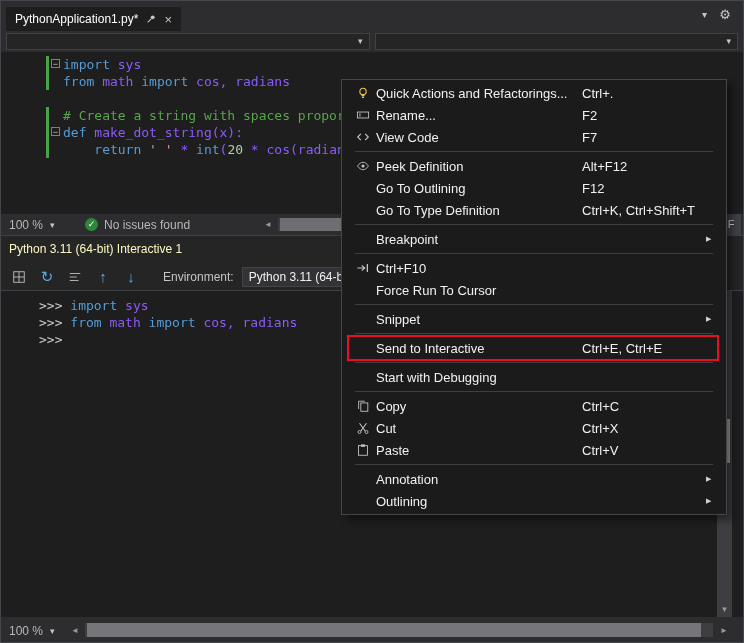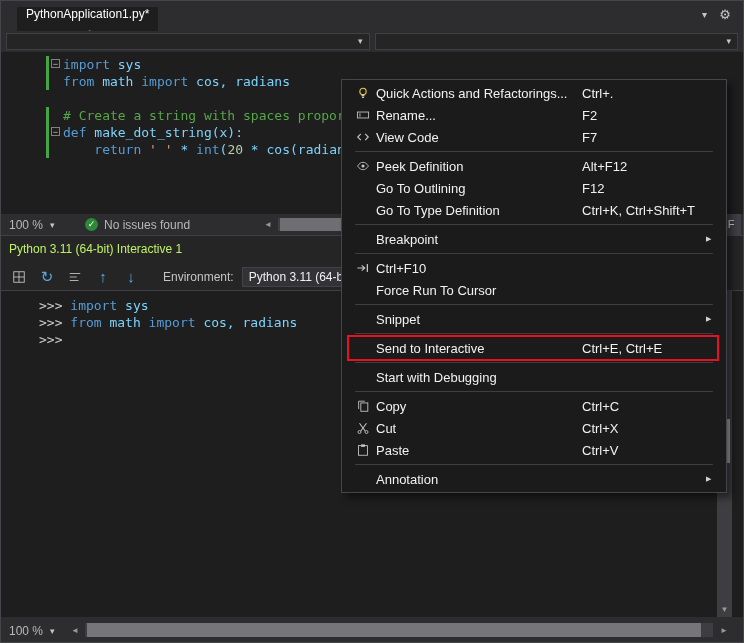--- a/index.html
+++ b/index.html
@@ -1,40 +1,40 @@
 <!DOCTYPE html>
 <html><head>
 <meta charset="utf-8">
 <style>
   html,body{margin:0;padding:0;background:#1e1e1e;}
   .window{position:relative;width:744px;height:643px;background:#1e1e1e;overflow:hidden;
     font-family:"Liberation Sans",sans-serif;border:1px solid #45454c;box-sizing:border-box;}
 
   
   .tabbar{position:absolute;left:0;top:0;right:0;height:30px;background:#2d2d30;}
-  .tab{position:absolute;left:16px;top:6px;height:24px;background:#1e1e1e;display:flex;align-items:center;
-    padding:0 9px;gap:7px;flex-direction:column;}
+  .tab{position:absolute;left:5px;top:6px;height:24px;background:#1e1e1e;display:flex;align-items:center;
+    padding:0 9px;gap:7px;}
   .tab-title{color:#ffffff;font-size:12px;white-space:nowrap;}
   .tclose{color:#c5c5c5;font-size:13px;line-height:13px;cursor:default;}
   .pin{display:flex;align-items:center;}
   .tb-chev{position:absolute;right:36px;top:8px;color:#c5c5c5;font-size:10px;}
   .tb-gear{position:absolute;right:12px;top:6px;color:#c5c5c5;font-size:13px;}
 
   
   .navrow{position:absolute;left:0;top:30px;right:0;height:21px;background:#2d2d30;display:flex;gap:5px;
     padding:2px 5px;box-sizing:border-box;}
   .combo{flex:1;position:relative;background:#252526;border:1px solid #3f3f46;}
   .combo .caret{position:absolute;right:6px;top:2px;font-size:9px;color:#c5c5c5;}
 
   
   .editor{position:absolute;left:0;top:51px;right:0;height:162px;background:#1e1e1e;}
   .code-lines{position:absolute;left:62px;top:4px;font-family:"DejaVu Sans Mono",monospace;font-size:13px;
     line-height:17px;white-space:pre;}
   .code-line{height:17px;white-space:pre;}
-  .tk-kw{color:#569cd6}.tk-pl{color:#7dd3fc}.tk-cm{color:#57a64a}.tk-st{color:#d69d85}
+  .tk-kw{color:#569cd6}.tk-pl{color:#8b5cf6}.tk-cm{color:#57a64a}.tk-st{color:#d69d85}
   .tk-nu{color:#b5cea8}.tk-pr{color:#cccccc}
   .fold-box{position:absolute;left:50px;width:9px;height:9px;border:1px solid #808080;background:#1e1e1e;
     color:#c5c5c5;font-size:9px;line-height:8px;text-align:center;box-sizing:border-box;}
   .change-bar{position:absolute;left:45px;width:3px;}
 
   
   .estatus{position:absolute;left:0;top:213px;right:0;height:21px;background:#2d2d30;font-size:12px;color:#b8b8b8;}
   .zoom{position:absolute;left:8px;top:0;height:21px;display:flex;align-items:center;gap:7px;}
   .zcaret{font-size:9px;color:#c5c5c5;}
   .issues{position:absolute;left:84px;top:0;height:21px;display:flex;align-items:center;gap:6px;}
@@ -42,21 +42,21 @@
     text-align:center;display:inline-block;}
   .hs-arrow{position:absolute;left:263px;top:0;height:21px;display:flex;align-items:center;font-size:8px;color:#989898;}
   .hs-track{position:absolute;left:277px;top:4px;height:13px;right:46px;background:#3e3e42;}
   .hs-thumb{position:absolute;left:2px;top:0;height:13px;width:238px;background:#6e6e73;}
   .eol{position:absolute;right:2px;top:0;width:42px;height:21px;background:#3f3f46;color:#d7d7d7;font-size:11px;
     text-align:center;line-height:21px;}
 
   
   .ihdr{position:absolute;left:0;top:234px;right:0;height:28px;background:#252526;border-top:1px solid #3f3f46;
     box-sizing:border-box;}
-  .ititle{position:absolute;left:8px;top:6px;color:#bef264;font-size:12px;}
+  .ititle{position:absolute;left:8px;top:6px;color:#fef9c3;font-size:12px;}
   .iclose{position:absolute;right:15px;top:5px;color:#c5c5c5;font-size:14px;}
   .itoolbar{position:absolute;left:0;top:262px;right:0;height:28px;background:#252526;border-bottom:1px solid #3f3f46;
     display:flex;align-items:center;padding-left:8px;gap:8px;box-sizing:border-box;}
   .tbtn{width:20px;height:20px;display:flex;align-items:center;justify-content:center;}
   .tbtn.blue{color:#5aa7dd;font-size:15px;}
   .env-label{color:#c5c5c5;font-size:12px;margin-left:14px;}
   .env-combo{width:114px;height:20px;background:#333337;border:1px solid #434346;color:#f1f1f1;font-size:12px;
     line-height:18px;padding:0 6px;white-space:nowrap;overflow:hidden;box-sizing:border-box;}
   .icontent{position:absolute;left:0;top:290px;right:0;height:326px;background:#1e1e1e;}
   .repl{position:absolute;left:38px;top:6px;font-family:"DejaVu Sans Mono",monospace;font-size:13px;line-height:17px;}
@@ -327,15 +327,21 @@
         <span class="mi-shortcut">Ctrl+V</span>
         <span class="mi-arrow"></span>
       </div>
       <div class="menu-sep"></div>
       <div class="menu-item">
         <span class="mi-icon"></span>
         <span class="mi-label">Annotation</span>
         <span class="mi-shortcut"></span>
         <span class="mi-arrow">▶</span>
       </div>
+      <div class="menu-item">
+        <span class="mi-icon"></span>
+        <span class="mi-label">Outlining</span>
+        <span class="mi-shortcut"></span>
+        <span class="mi-arrow">▶</span>
+      </div>
     </div>
 
 </div>
 
 </body></html>

